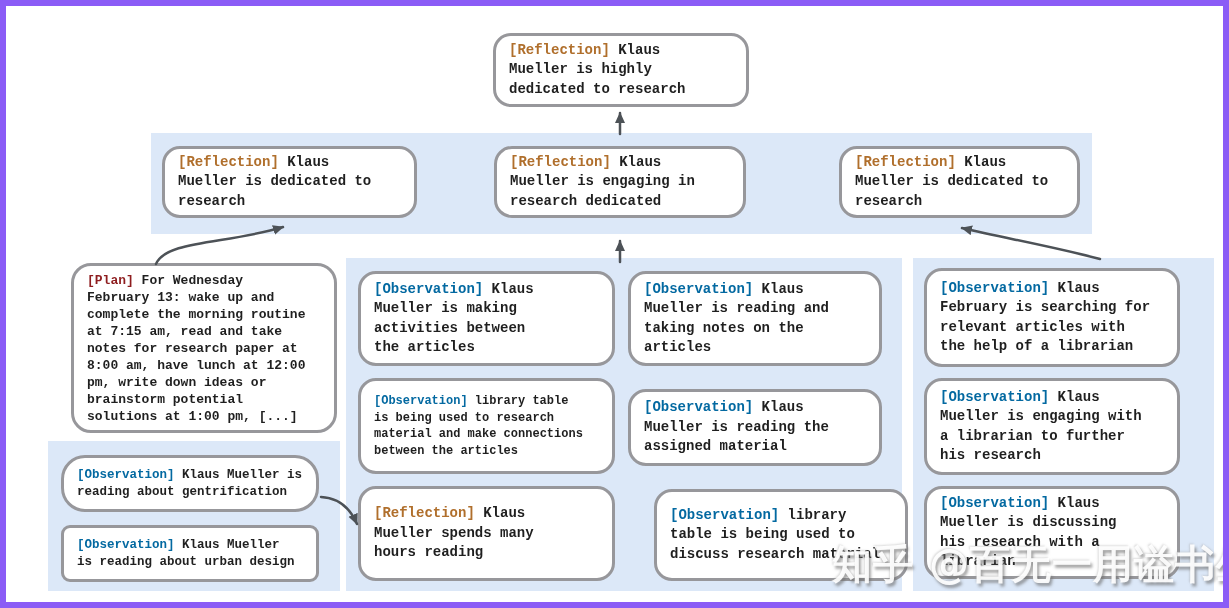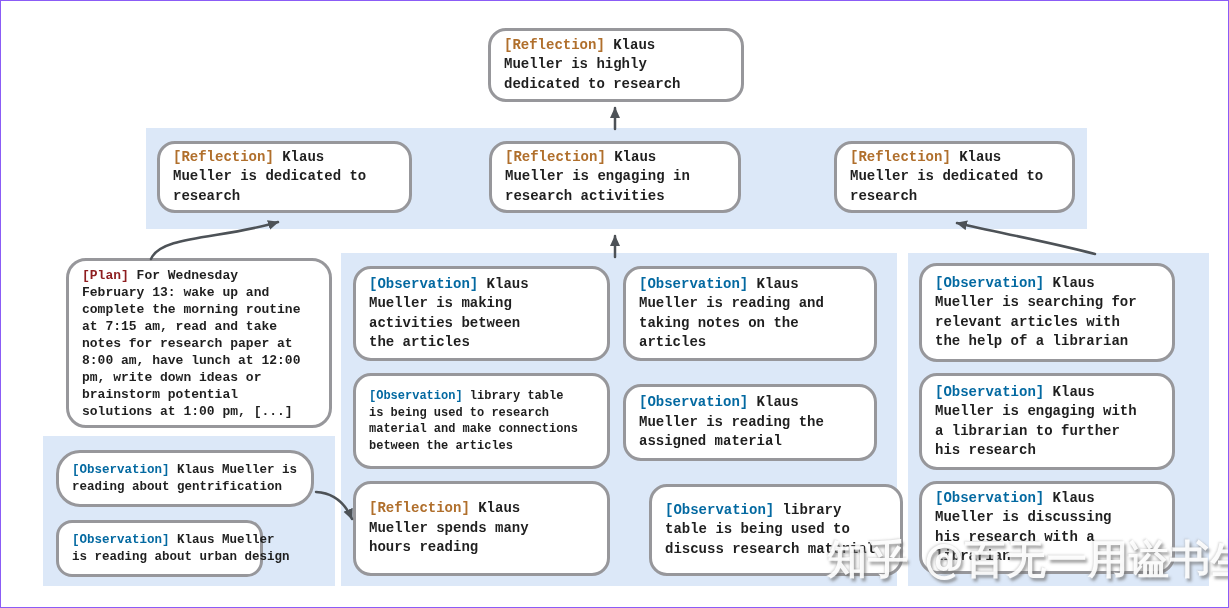--- a/index.html
+++ b/index.html
@@ -1,20 +1,20 @@
 <!DOCTYPE html>
 <html><head>
 <meta charset="utf-8">
 <style>
   html,body{margin:0;padding:0;background:#fff;}
   .canvas{
     position:relative;
     width:1229px;height:608px;
     box-sizing:border-box;
-    border:1px solid #8b5cf6;
+    border:6px solid #8b5cf6;
     background:#ffffff;
     overflow:hidden;
     font-family:"Liberation Mono","DejaVu Sans Mono",monospace;
   }
   .band{
     position:absolute;
     background:#dce8f8;
   }
   .node{
     position:absolute;
@@ -87,21 +87,21 @@
   </div>
 
   <div class="node" style="left:156px;top:140px;width:255px;height:72px;">
     <div class="txt"><span class="tag tag-reflection">[Reflection]</span><span class="body">Klaus
 Mueller is dedicated to
 research</span></div>
   </div>
   <div class="node" style="left:488px;top:140px;width:252px;height:72px;">
     <div class="txt"><span class="tag tag-reflection">[Reflection]</span><span class="body">Klaus
 Mueller is engaging in
-research activities</span></div>
+research dedicated</span></div>
   </div>
   <div class="node" style="left:833px;top:140px;width:241px;height:72px;">
     <div class="txt"><span class="tag tag-reflection">[Reflection]</span><span class="body">Klaus
 Mueller is dedicated to
 research</span></div>
   </div>
 
   <div class="node size13 radius20" style="left:65px;top:257px;width:266px;height:170px;">
     <div class="txt"><span class="tag tag-plan">[Plan]</span><span class="body">For Wednesday
 February 13: wake up and
@@ -111,21 +111,21 @@
 8:00 am, have lunch at 12:00
 pm, write down ideas or
 brainstorm potential
 solutions at 1:00 pm, [...]</span></div>
   </div>
 
   <div class="node size12_5" style="left:55px;top:449px;width:258px;height:57px;border-radius:24px;">
     <div class="txt"><span class="tag tag-observation">[Observation]</span><span class="body">Klaus Mueller is
 reading about gentrification</span></div>
   </div>
-  <div class="node size12_5" style="left:55px;top:519px;width:207px;height:57px;border-radius:16px;">
+  <div class="node size12_5" style="left:55px;top:519px;width:258px;height:57px;border-radius:9px;">
     <div class="txt"><span class="tag tag-observation">[Observation]</span><span class="body">Klaus Mueller
 is reading about urban design</span></div>
   </div>
 
   <div class="node" style="left:352px;top:265px;width:257px;height:95px;">
     <div class="txt"><span class="tag tag-observation">[Observation]</span><span class="body">Klaus
 Mueller is making
 activities between
 the articles</span></div>
   </div>
@@ -153,21 +153,21 @@
 assigned material</span></div>
   </div>
   <div class="node" style="left:648px;top:483px;width:254px;height:92px;">
     <div class="txt"><span class="tag tag-observation">[Observation]</span><span class="body">library
 table is being used to
 discuss research material</span></div>
   </div>
 
   <div class="node" style="left:918px;top:262px;width:256px;height:99px;">
     <div class="txt"><span class="tag tag-observation">[Observation]</span><span class="body">Klaus
-Mueller is searching for
+February is searching for
 relevant articles with
 the help of a librarian</span></div>
   </div>
   <div class="node" style="left:918px;top:372px;width:256px;height:97px;">
     <div class="txt"><span class="tag tag-observation">[Observation]</span><span class="body">Klaus
 Mueller is engaging with
 a librarian to further
 his research</span></div>
   </div>
   <div class="node" style="left:918px;top:480px;width:256px;height:93px;">

